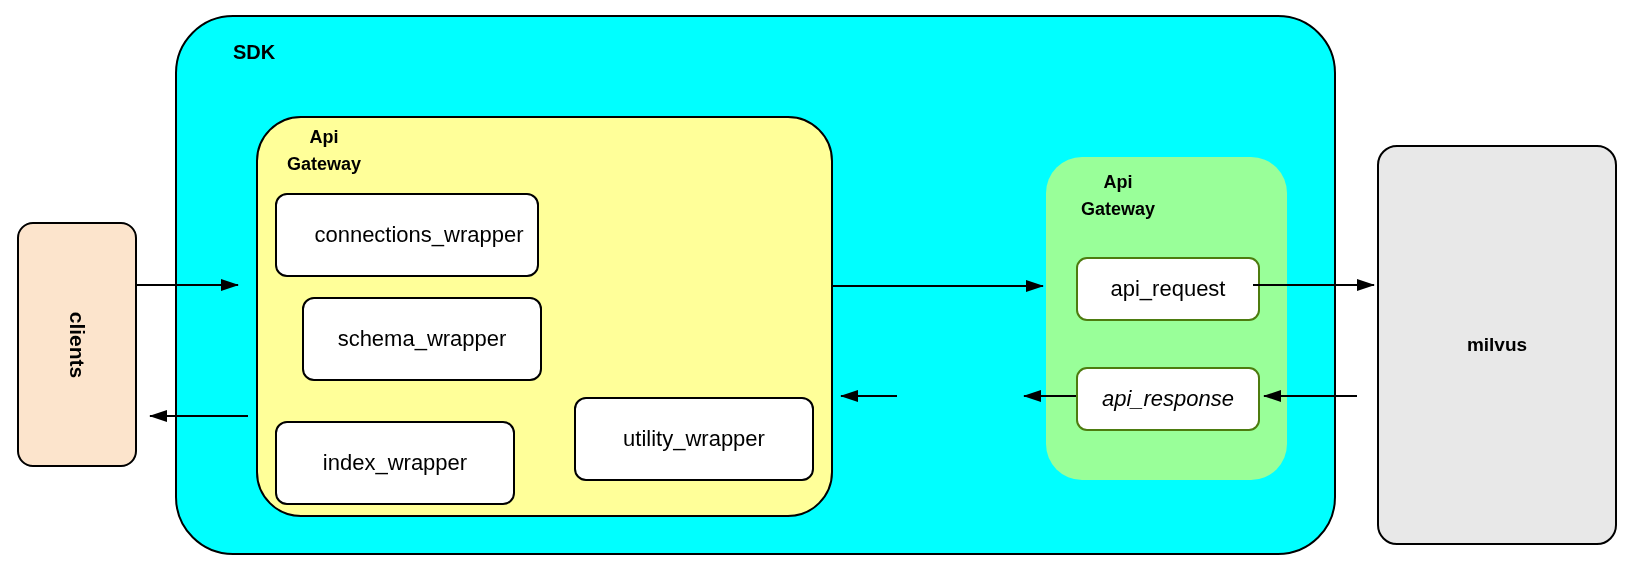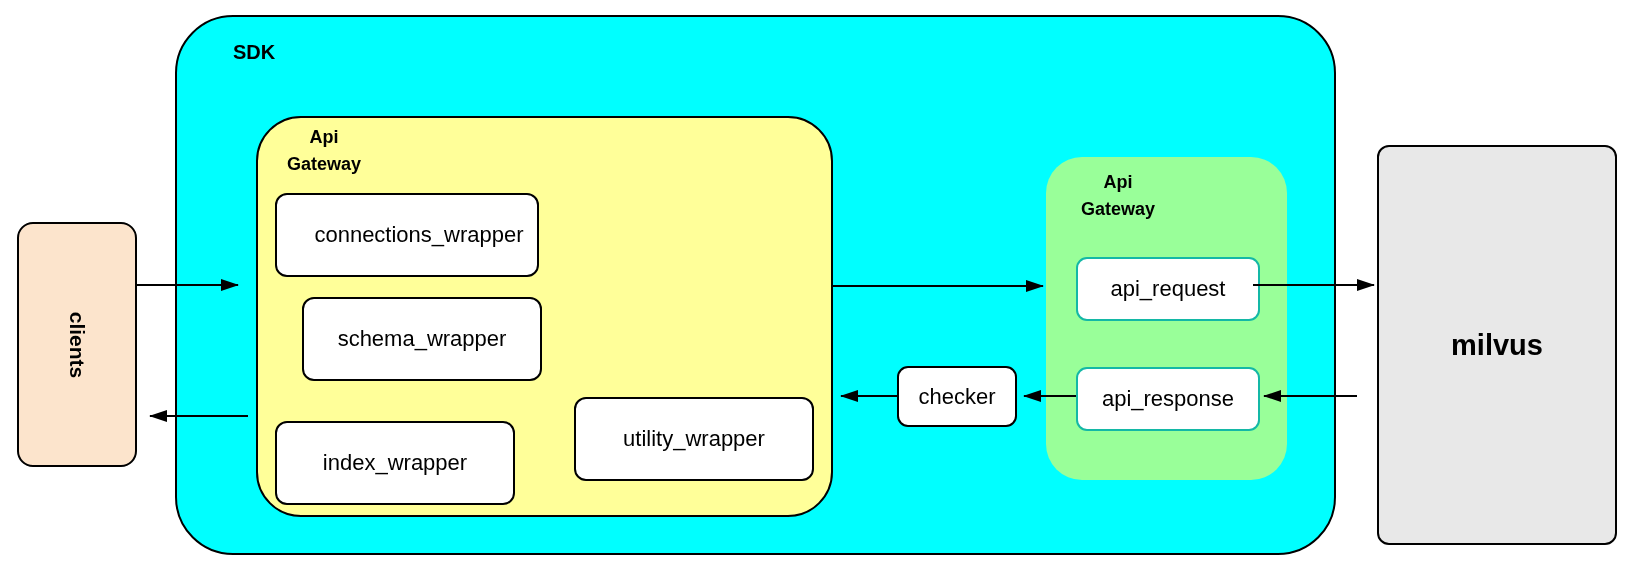--- a/index.html
+++ b/index.html
@@ -92,37 +92,37 @@
     left: 1046px; top: 157px; width: 241px; height: 323px;
     background: #99FF99;
     border-radius: 36px;
   }
   .api-gateway .group-label { left: 2px; top: 12px; width: 140px; }
   .gw-item {
     position: absolute;
     left: 30px;
     width: 180px; height: 60px;
     background: #ffffff;
-    border: 2px solid #14b8a6;
+    border: 2px solid #4d7c0f;
     border-radius: 11px;
     display: flex; align-items: center; justify-content: center;
     font-size: 22px;
     white-space: nowrap;
   }
   .gw-request  { top: 100px; }
-  .gw-response { top: 210px; }
+  .gw-response { top: 210px; font-style: italic; }
   
   .milvus {
     left: 1377px; top: 145px; width: 240px; height: 400px;
     background: #E8E8E8;
     border: 2px solid #000;
-    border-radius: 12px;
+    border-radius: 20px;
     display: flex; align-items: center; justify-content: center;
     font-weight: bold;
-    font-size: 29px;
+    font-size: 19px;
   }
   
   svg.arrows {
     position: absolute;
     left: 0; top: 0;
     width: 1634px; height: 574px;
     pointer-events: none;
   }
   svg.arrows line {
     stroke: #000;
@@ -146,21 +146,20 @@
     <div class="group-label">
       <span>Api</span><br>
       <span>Gateway</span>
     </div>
     <div class="wrap-item pos-r0c0">connections_wrapper</div>
     <div class="wrap-item pos-r1c0">schema_wrapper</div>
     <div class="wrap-item pos-r2c0">index_wrapper</div>
     <div class="wrap-item pos-r2c1">utility_wrapper</div>
   </div>
 
-  <div class="box checker">checker</div>
 
   <div class="box api-gateway">
     <div class="group-label">
       <span>Api</span><br>
       <span>Gateway</span>
     </div>
     <div class="gw-item gw-request">api_request</div>
     <div class="gw-item gw-response">api_response</div>
   </div>
 

